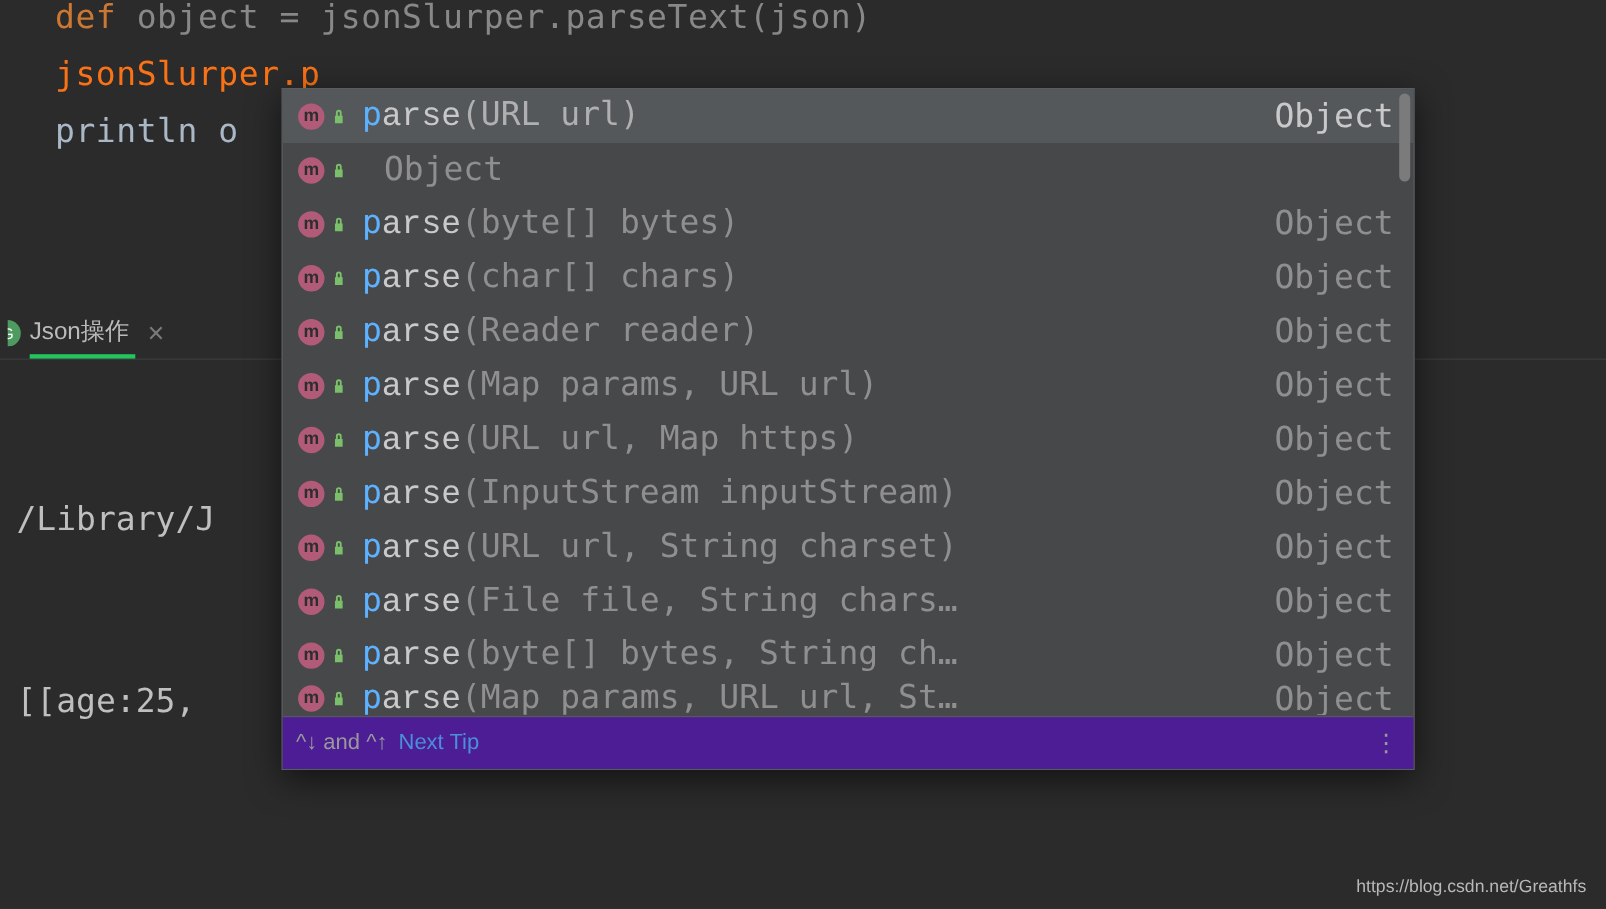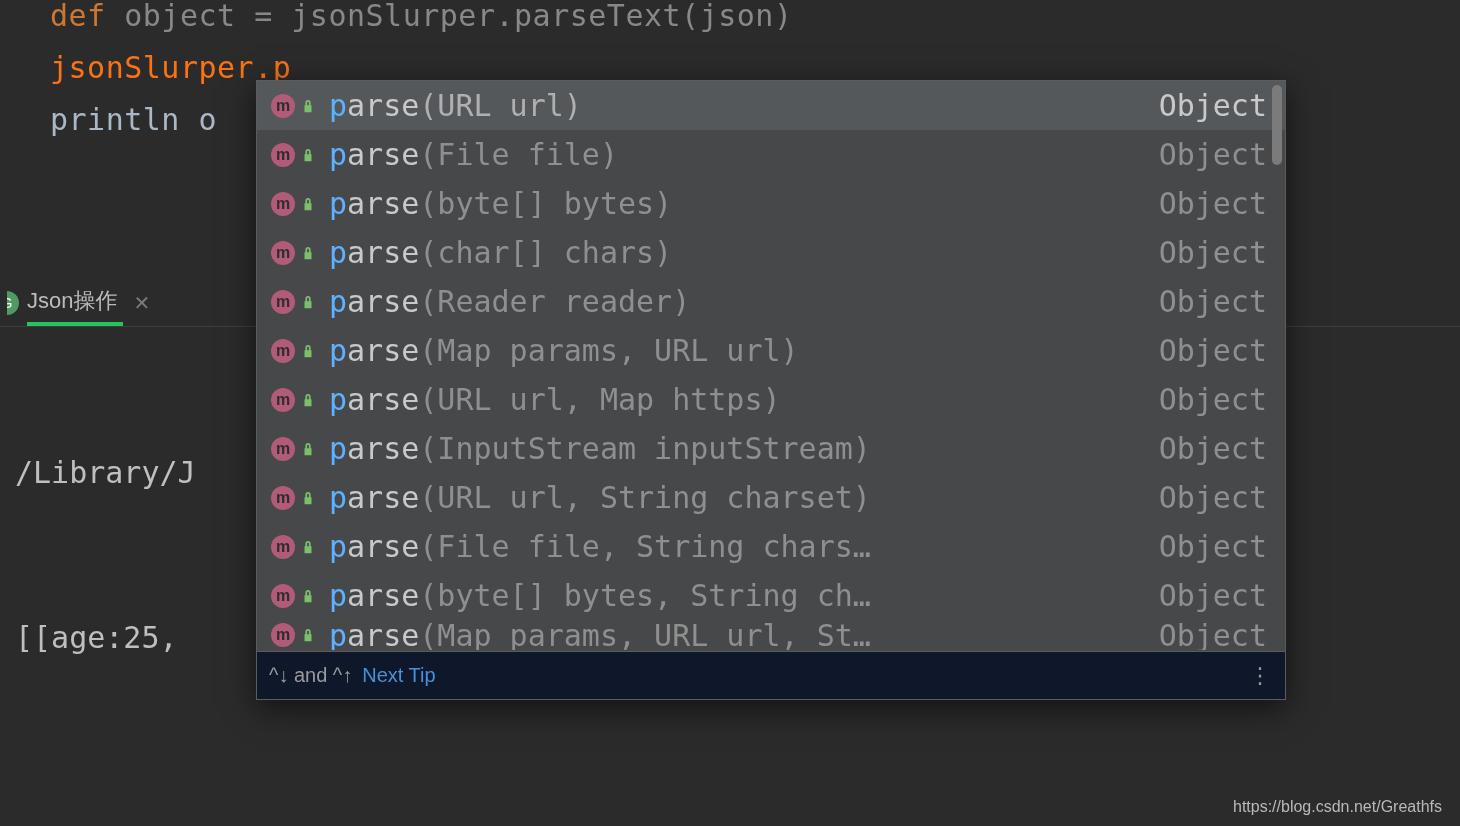--- a/index.html
+++ b/index.html
@@ -116,30 +116,30 @@
   }
   .lockicon {
     width: 14px; height: 14px;
     flex-shrink: 0;
     margin-right: 14px;
   }
   .lockicon svg { display: block; }
   .sig { flex: 1; white-space: nowrap; overflow: hidden; text-overflow: ellipsis; }
   .sig .hl { color: #5eb1ff; }
   .sig .rest { color: #8f8f8f; }
-  .sig .name-rest { color: #c9c9c9; }
+  .sig .name-rest { color: #c9c9c9; font-family: Liberation Mono, monospace; }
   .ret { color: #8f8f8f; margin-left: 20px; }
   .item.selected .ret { color: #c9c9c9; }
   .item.selected .sig .rest { color: #b0b0b0; }
 
   .item.partial { height: 30px; overflow: hidden; }
 
   .popup-footer {
     border-top: 1px solid #5a5d5f;
-    background: #0f172a;
+    background: #4c1d95;
     display: flex;
     align-items: center;
     font-family: -apple-system, sans-serif;
     font-size: 20px;
     color: #9a9a9a;
     padding: 8px 12px;
     height: 48px;
   }
   .popup-footer .keys { letter-spacing: 0; }
   .popup-footer .nextTip { color: #4a90d9; margin-left: 10px; cursor: pointer; }
@@ -195,21 +195,20 @@
         <span class="sig"><span class="hl">p</span><span class="name-rest">arse</span><span class="rest">(URL url)</span></span>
         <span class="ret">Object</span>
       </div>
       <div class="item">
         <span class="micon">m</span>
         <span class="lockicon">
           <svg viewBox="0 0 16 16" fill="#7bbf6a">
             <path d="M8 1a3 3 0 0 0-3 3v3H4v8h8V7h-1V4a3 3 0 0 0-3-3zm0 2a1 1 0 0 1 1 1v3H7V4a1 1 0 0 1 1-1z"></path>
           </svg>
         </span>
-        <span class="sig"><span class="hl">p</span><span class="name-rest">arse</span><span class="rest">(File file)</span></span>
         <span class="ret">Object</span>
       </div>
       <div class="item">
         <span class="micon">m</span>
         <span class="lockicon">
           <svg viewBox="0 0 16 16" fill="#7bbf6a">
             <path d="M8 1a3 3 0 0 0-3 3v3H4v8h8V7h-1V4a3 3 0 0 0-3-3zm0 2a1 1 0 0 1 1 1v3H7V4a1 1 0 0 1 1-1z"></path>
           </svg>
         </span>
         <span class="sig"><span class="hl">p</span><span class="name-rest">arse</span><span class="rest">(byte[] bytes)</span></span>

